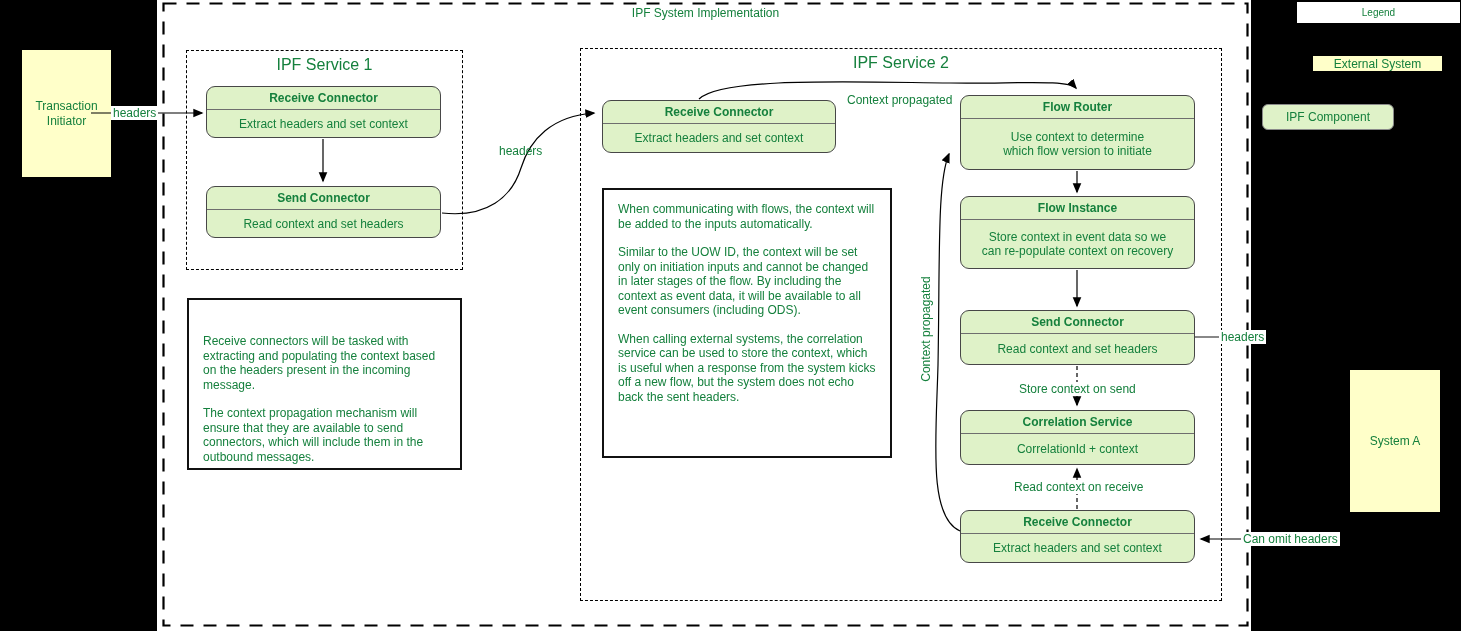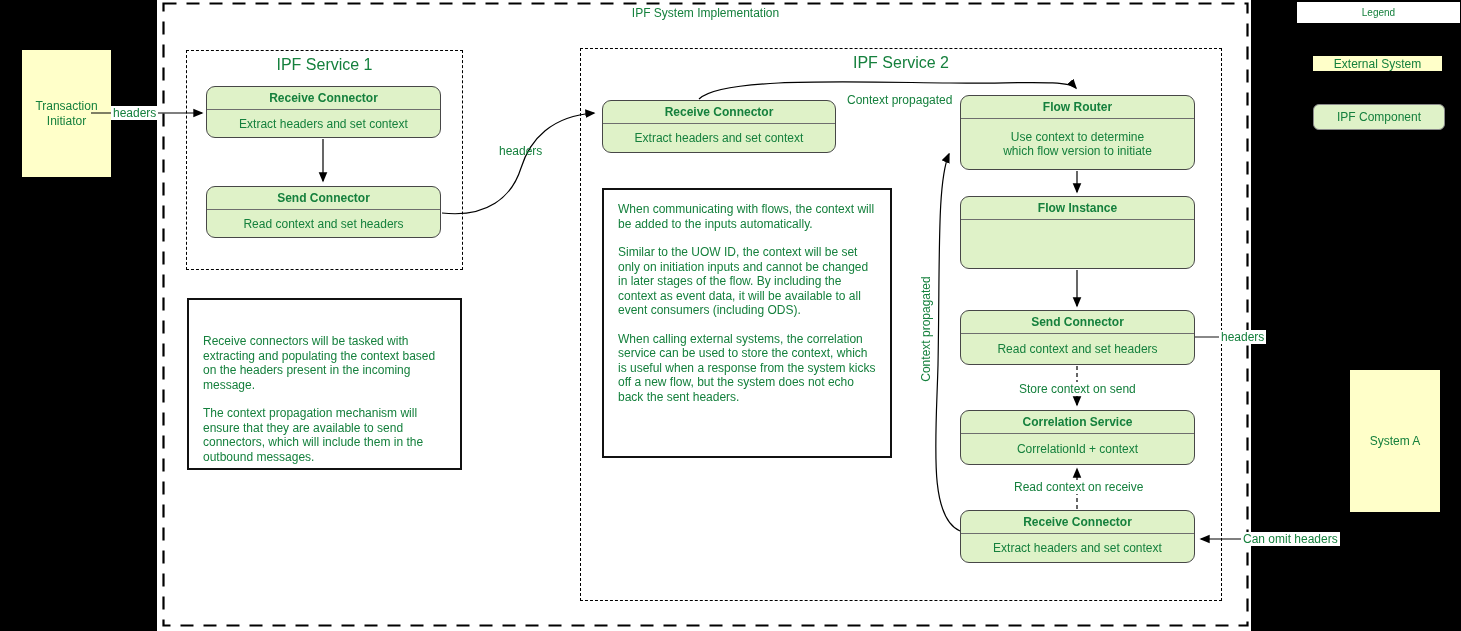--- a/index.html
+++ b/index.html
@@ -124,20 +124,22 @@
     <p>When calling external systems, the correlation service can be used to store the context, which is useful when a response from the system kicks off a new flow, but the system does not echo back the sent headers.</p>
   </div>
 
   <div class="comp" style="left:960px;top:95px;width:235px;height:75px;">
     <div class="comp-title">Flow Router</div>
     <div class="comp-body">Use context to determine
 which flow version to initiate</div>
   </div>
   <div class="comp" style="left:960px;top:196px;width:235px;height:73px;">
     <div class="comp-title">Flow Instance</div>
+    <div class="comp-body">Store context in event data so we
+can re-populate context on recovery</div>
   </div>
   <div class="comp" style="left:960px;top:310px;width:235px;height:55px;">
     <div class="comp-title">Send Connector</div>
     <div class="comp-body">Read context and set headers</div>
   </div>
   <div class="comp" style="left:960px;top:410px;width:235px;height:55px;">
     <div class="comp-title">Correlation Service</div>
     <div class="comp-body">CorrelationId + context</div>
   </div>
   <div class="comp" style="left:960px;top:510px;width:235px;height:53px;">
@@ -153,17 +155,17 @@
   <div class="edge-label" style="left:1012px;top:480px;">Read context on receive</div>
   <div class="edge-label" style="left:1241px;top:532px;">Can omit headers</div>
   <div class="edge-label vertical" style="left:869px;top:322px;">Context propagated</div>
 
   <div class="legend-title" style="left:1296px;top:1px;width:163px;height:21px;">
     <span>Legend</span>
   </div>
   <div class="legend-ext" style="left:1313px;top:56px;width:129px;height:15px;">
     <span>External System</span>
   </div>
-  <div class="legend-comp" style="left:1313px;top:104px;width:130px;height:24px;">
+  <div class="legend-comp" style="left:1262px;top:104px;width:130px;height:24px;">
     <span>IPF Component</span>
   </div>
 
 </div>
 
 </body></html>

